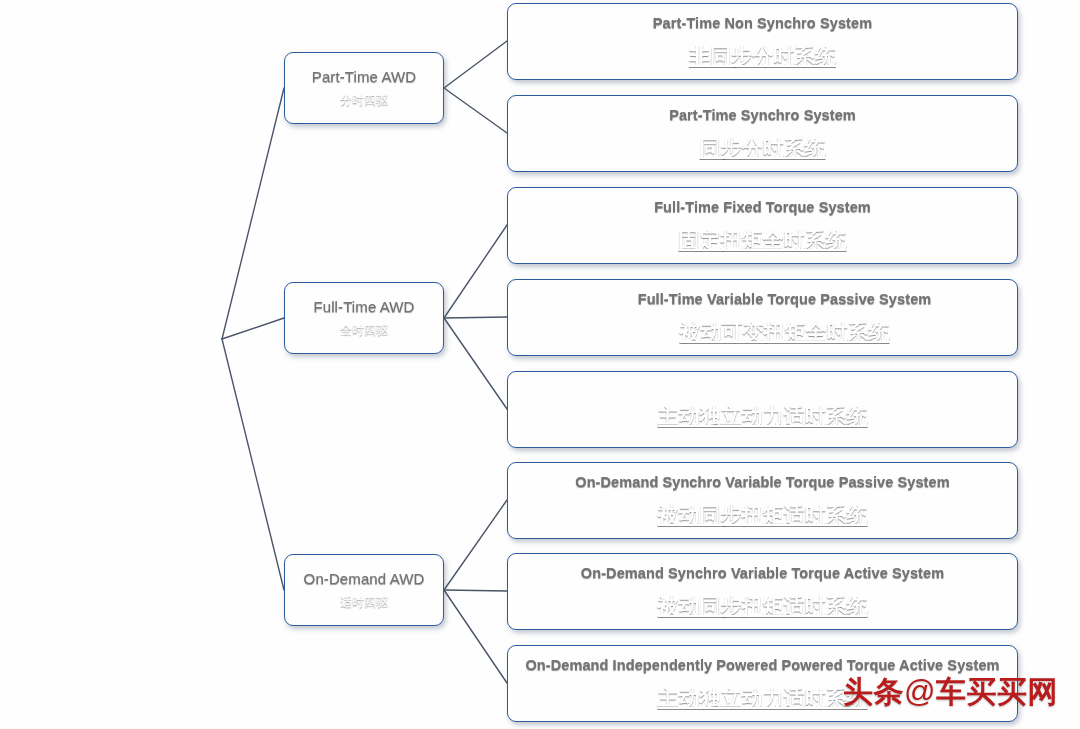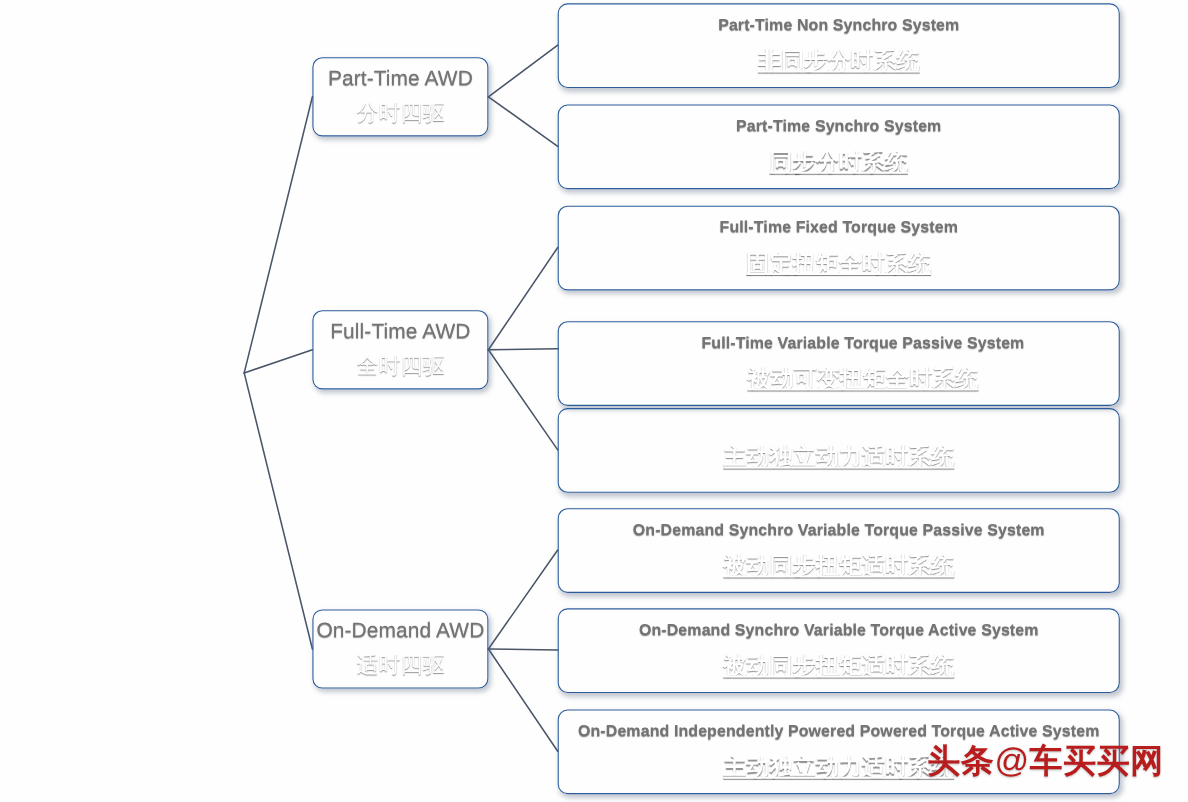--- a/index.html
+++ b/index.html
@@ -72,38 +72,38 @@
   }
   #node-root .node-en { font-size: 20px; font-weight: 400; }
   #node-root .node-zh { font-size: 20px; font-weight: 400; margin-top: 11px; }
 
   
   .node-cat {
     left: 284px;
     width: 160px;
     height: 72px;
   }
-  .node-cat .node-en { font-size: 19px; font-weight: 400; }
-  .node-cat .node-zh { font-size: 20px; font-weight: 400; margin-top: 9px; text-align: right; }
+  .node-cat .node-en { font-size: 15px; font-weight: 400; }
+  .node-cat .node-zh { font-size: 12px; font-weight: 400; margin-top: 9px; text-align: right; }
   #node-cat-0 { top: 52px; }
   #node-cat-1 { top: 282px; }
   #node-cat-2 { top: 554px; }
 
   
   .node-leaf {
     left: 507px;
     width: 511px;
     height: 77px;
   }
   .node-leaf .node-en { font-size: 14.5px; font-weight: 700; }
   .node-leaf .node-zh { font-size: 21px; font-weight: 700; margin-top: 13px; text-decoration: underline; }
   #node-leaf-0 { top: 3px; }
   #node-leaf-1 { top: 95px; }
   #node-leaf-2 { top: 187px; }
-  #node-leaf-3 { top: 292px; padding-left: 44px; }
+  #node-leaf-3 { top: 279px; padding-left: 44px; }
   #node-leaf-4 { top: 371px; }
   #node-leaf-5 { top: 462px; }
   #node-leaf-6 { top: 553px; }
   #node-leaf-7 { top: 645px; }
   #node-leaf-7 .node-en { font-size: 14.5px; }
 
   #watermark {
     position: absolute;
     left: 843px;
     top: 672px;

